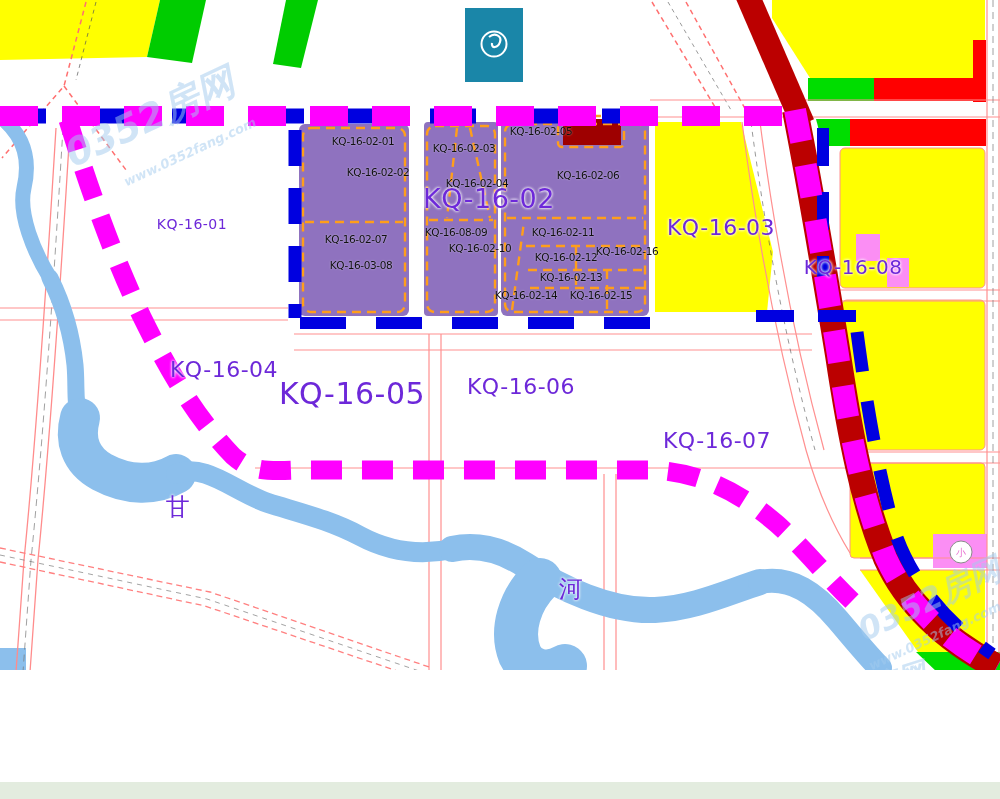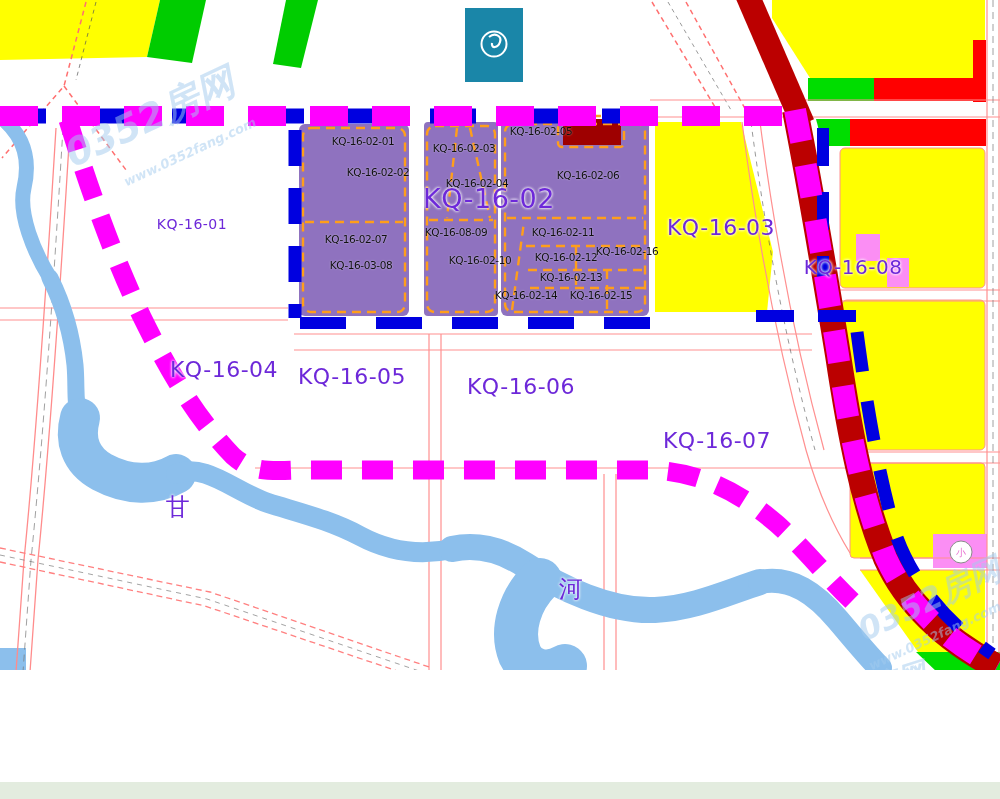--- a/index.html
+++ b/index.html
@@ -135,36 +135,36 @@
   </g>
 </svg>
 
   <div class="school-icon" style="left:961px;top:552px">
     <span>小</span>
   </div>
 <div class="zlabel" style="left: 192px; top: 224px; font-size: 14px; text-align: right;">KQ-16-01</div>
     <div class="zlabel" style="left: 489px; top: 198px; font-size: 27px;">KQ-16-02</div>
     <div class="zlabel" style="left: 721px; top: 227px; font-size: 22px;">KQ-16-03</div>
     <div class="zlabel" style="left: 224px; top: 369px; font-size: 22px;">KQ-16-04</div>
-    <div class="zlabel" style="left: 352px; top: 376px; font-size: 22px;">KQ-16-05</div>
+    <div class="zlabel" style="left: 352px; top: 393px; font-size: 30px;">KQ-16-05</div>
     <div class="zlabel" style="left: 521px; top: 386px; font-size: 22px;">KQ-16-06</div>
     <div class="zlabel" style="left: 717px; top: 440px; font-size: 22px;">KQ-16-07</div>
     <div class="zlabel" style="left: 833px; top: 267px; font-size: 20px; padding-left: 40px;">KQ-16-08</div>
     <div class="zlabel" style="left: 178px; top: 507px; font-size: 24px;">甘</div>
     <div class="zlabel" style="left: 571px; top: 589px; font-size: 24px;">河</div>
     <div class="plabel" style="left: 363px; top: 141px;">KQ-16-02-01</div>
     <div class="plabel" style="left: 378px; top: 172px;">KQ-16-02-02</div>
     <div class="plabel" style="left: 464px; top: 148px;">KQ-16-02-03</div>
     <div class="plabel" style="left: 477px; top: 183px;">KQ-16-02-04</div>
     <div class="plabel" style="left: 541px; top: 131px;">KQ-16-02-05</div>
     <div class="plabel" style="left: 588px; top: 175px;">KQ-16-02-06</div>
     <div class="plabel" style="left: 356px; top: 239px;">KQ-16-02-07</div>
     <div class="plabel" style="left: 361px; top: 265px;">KQ-16-03-08</div>
     <div class="plabel" style="left: 456px; top: 232px;">KQ-16-08-09</div>
-    <div class="plabel" style="left: 480px; top: 260px;">KQ-16-02-10</div>
+    <div class="plabel" style="left: 480px; top: 248px;">KQ-16-02-10</div>
     <div class="plabel" style="left: 563px; top: 232px;">KQ-16-02-11</div>
     <div class="plabel" style="left: 566px; top: 257px;">KQ-16-02-12</div>
     <div class="plabel" style="left: 571px; top: 277px;">KQ-16-02-13</div>
     <div class="plabel" style="left: 526px; top: 295px;">KQ-16-02-14</div>
     <div class="plabel" style="left: 601px; top: 295px;">KQ-16-02-15</div>
     <div class="plabel" style="left: 627px; top: 251px;">KQ-16-02-16</div>
     <div class="wmark" style="left: 150px; top: 118px; font-size: 38px; transform: translate(-50%, -50%) rotate(-25deg);">0352房网</div>
     <div class="wmark" style="left: 190px; top: 152px; font-size: 13px; transform: translate(-50%, -50%) rotate(-25deg);">www.0352fang.com</div>
     <div class="wmark" style="left: 930px; top: 600px; font-size: 32px; transform: translate(-50%, -50%) rotate(-25deg);">0352房网</div>
     <div class="wmark" style="left: 935px; top: 636px; font-size: 13px; transform: translate(-50%, -50%) rotate(-25deg);">www.0352fang.com</div>

